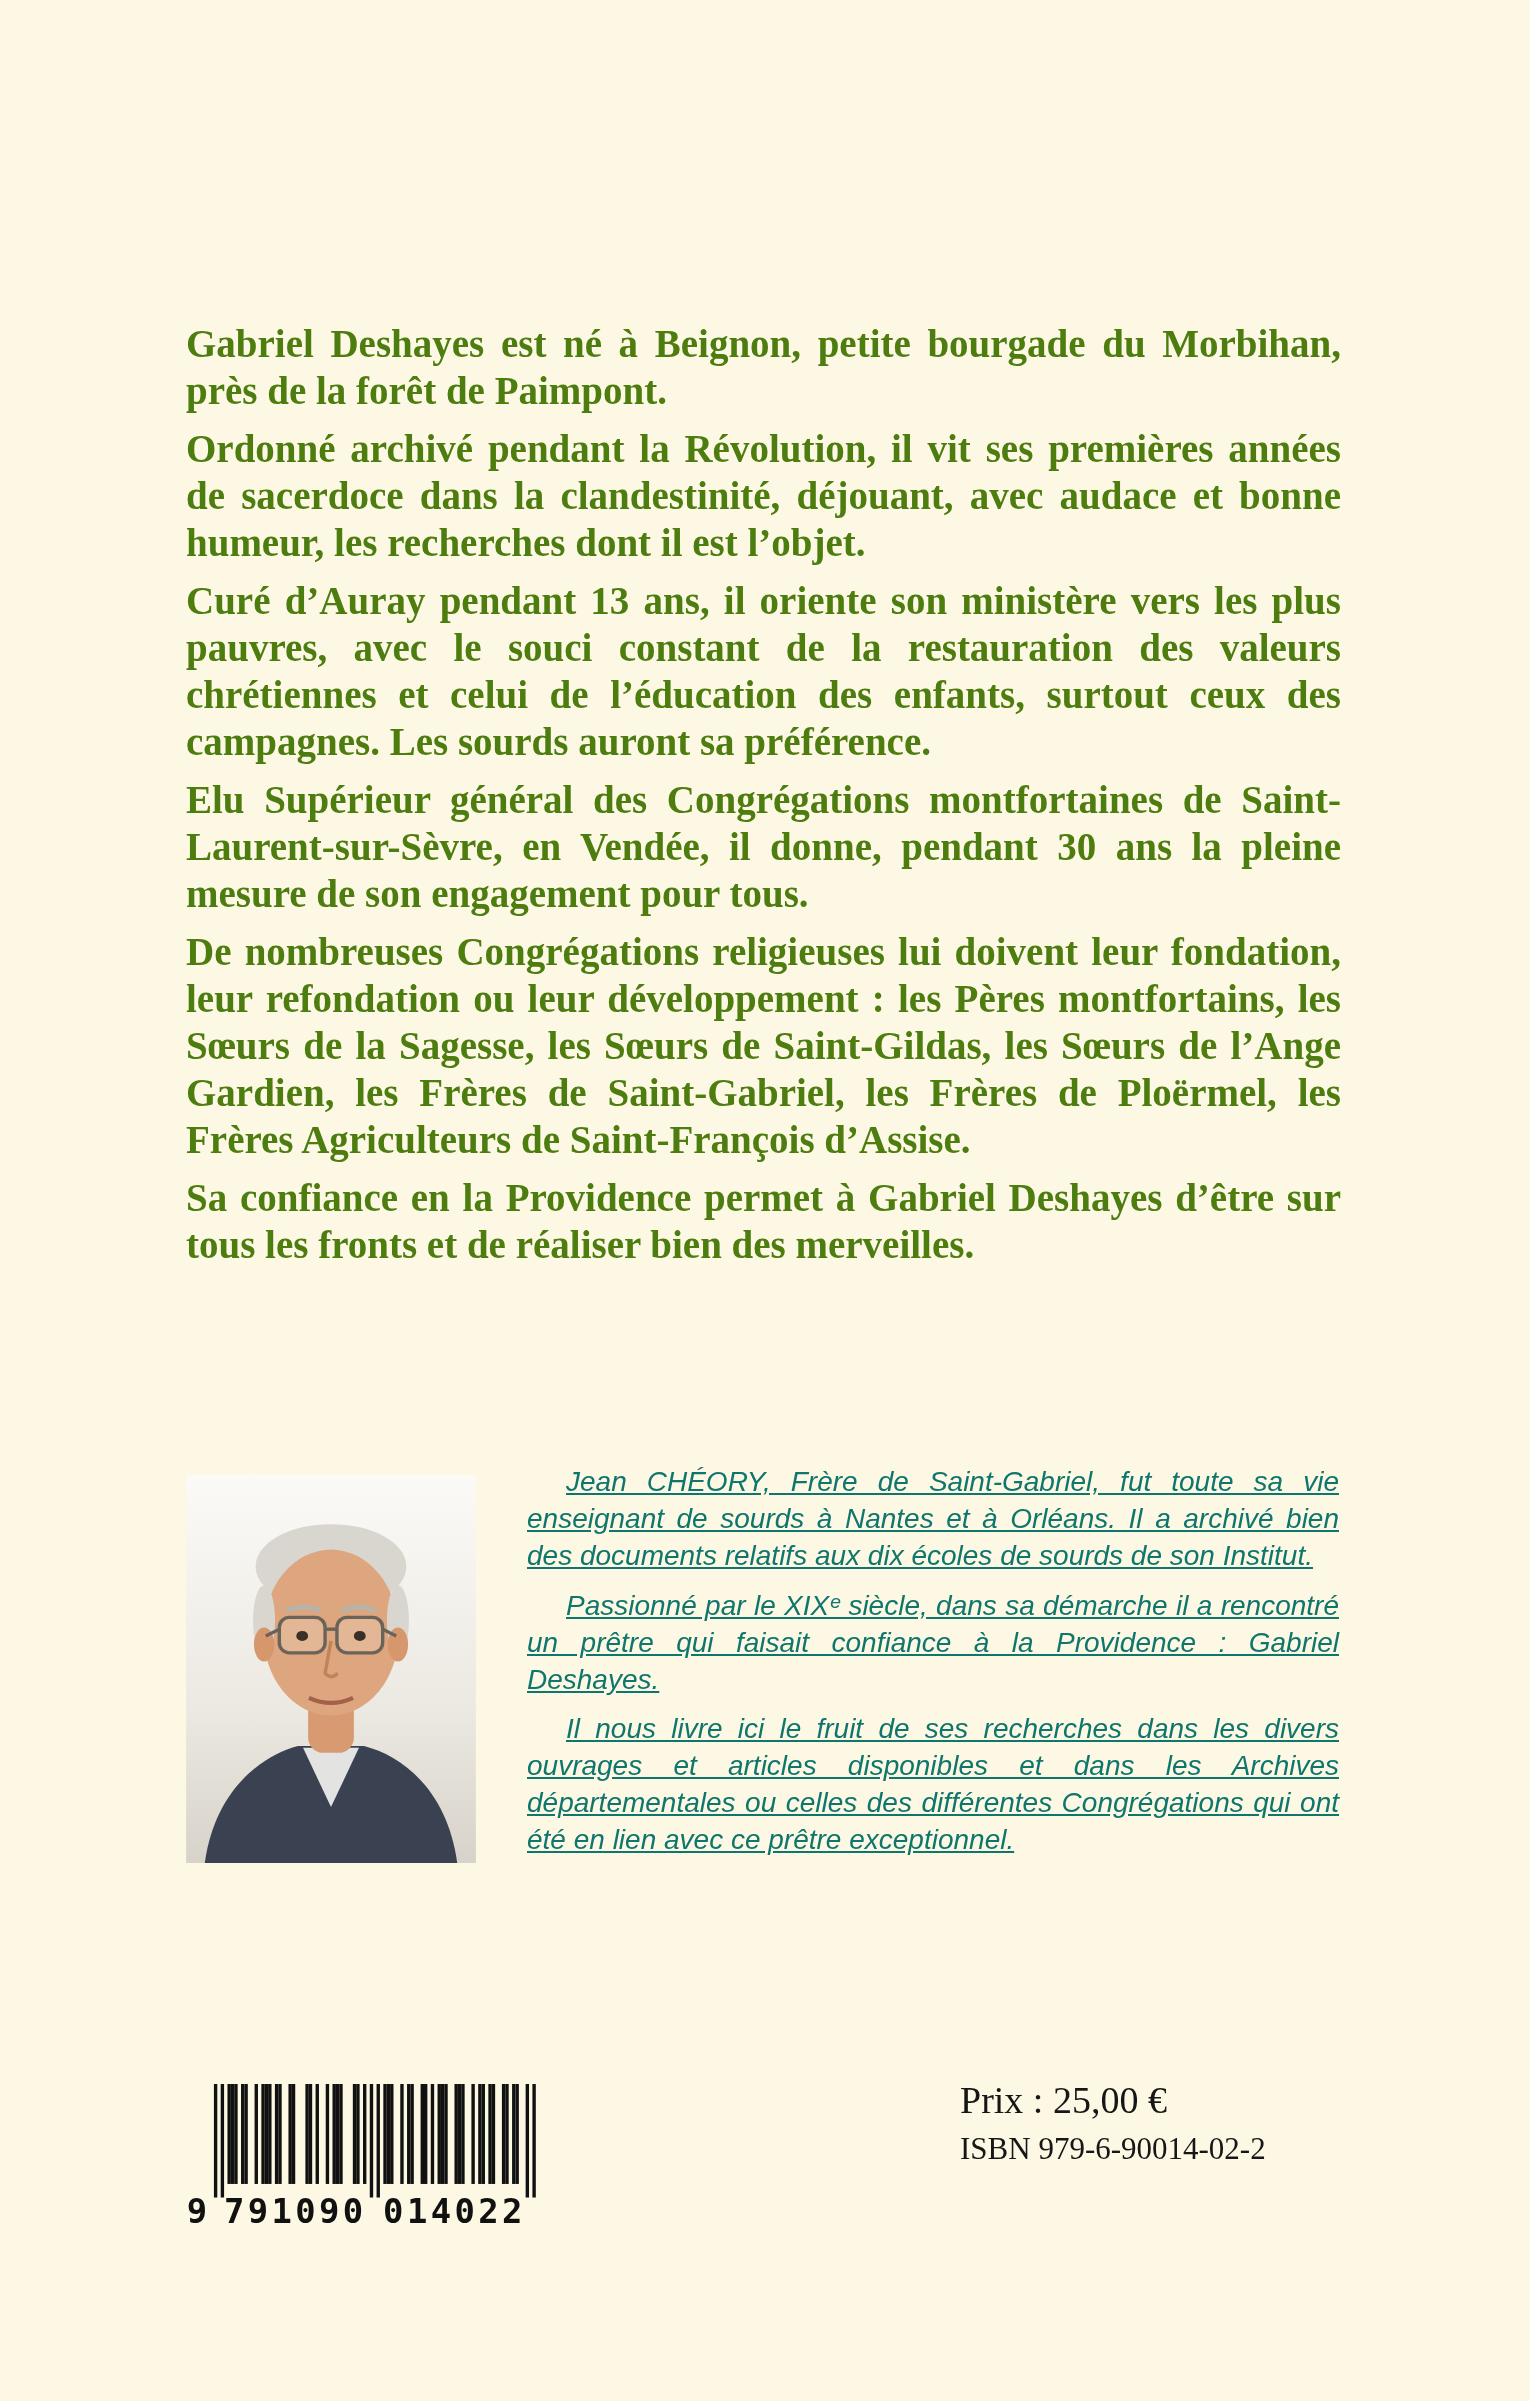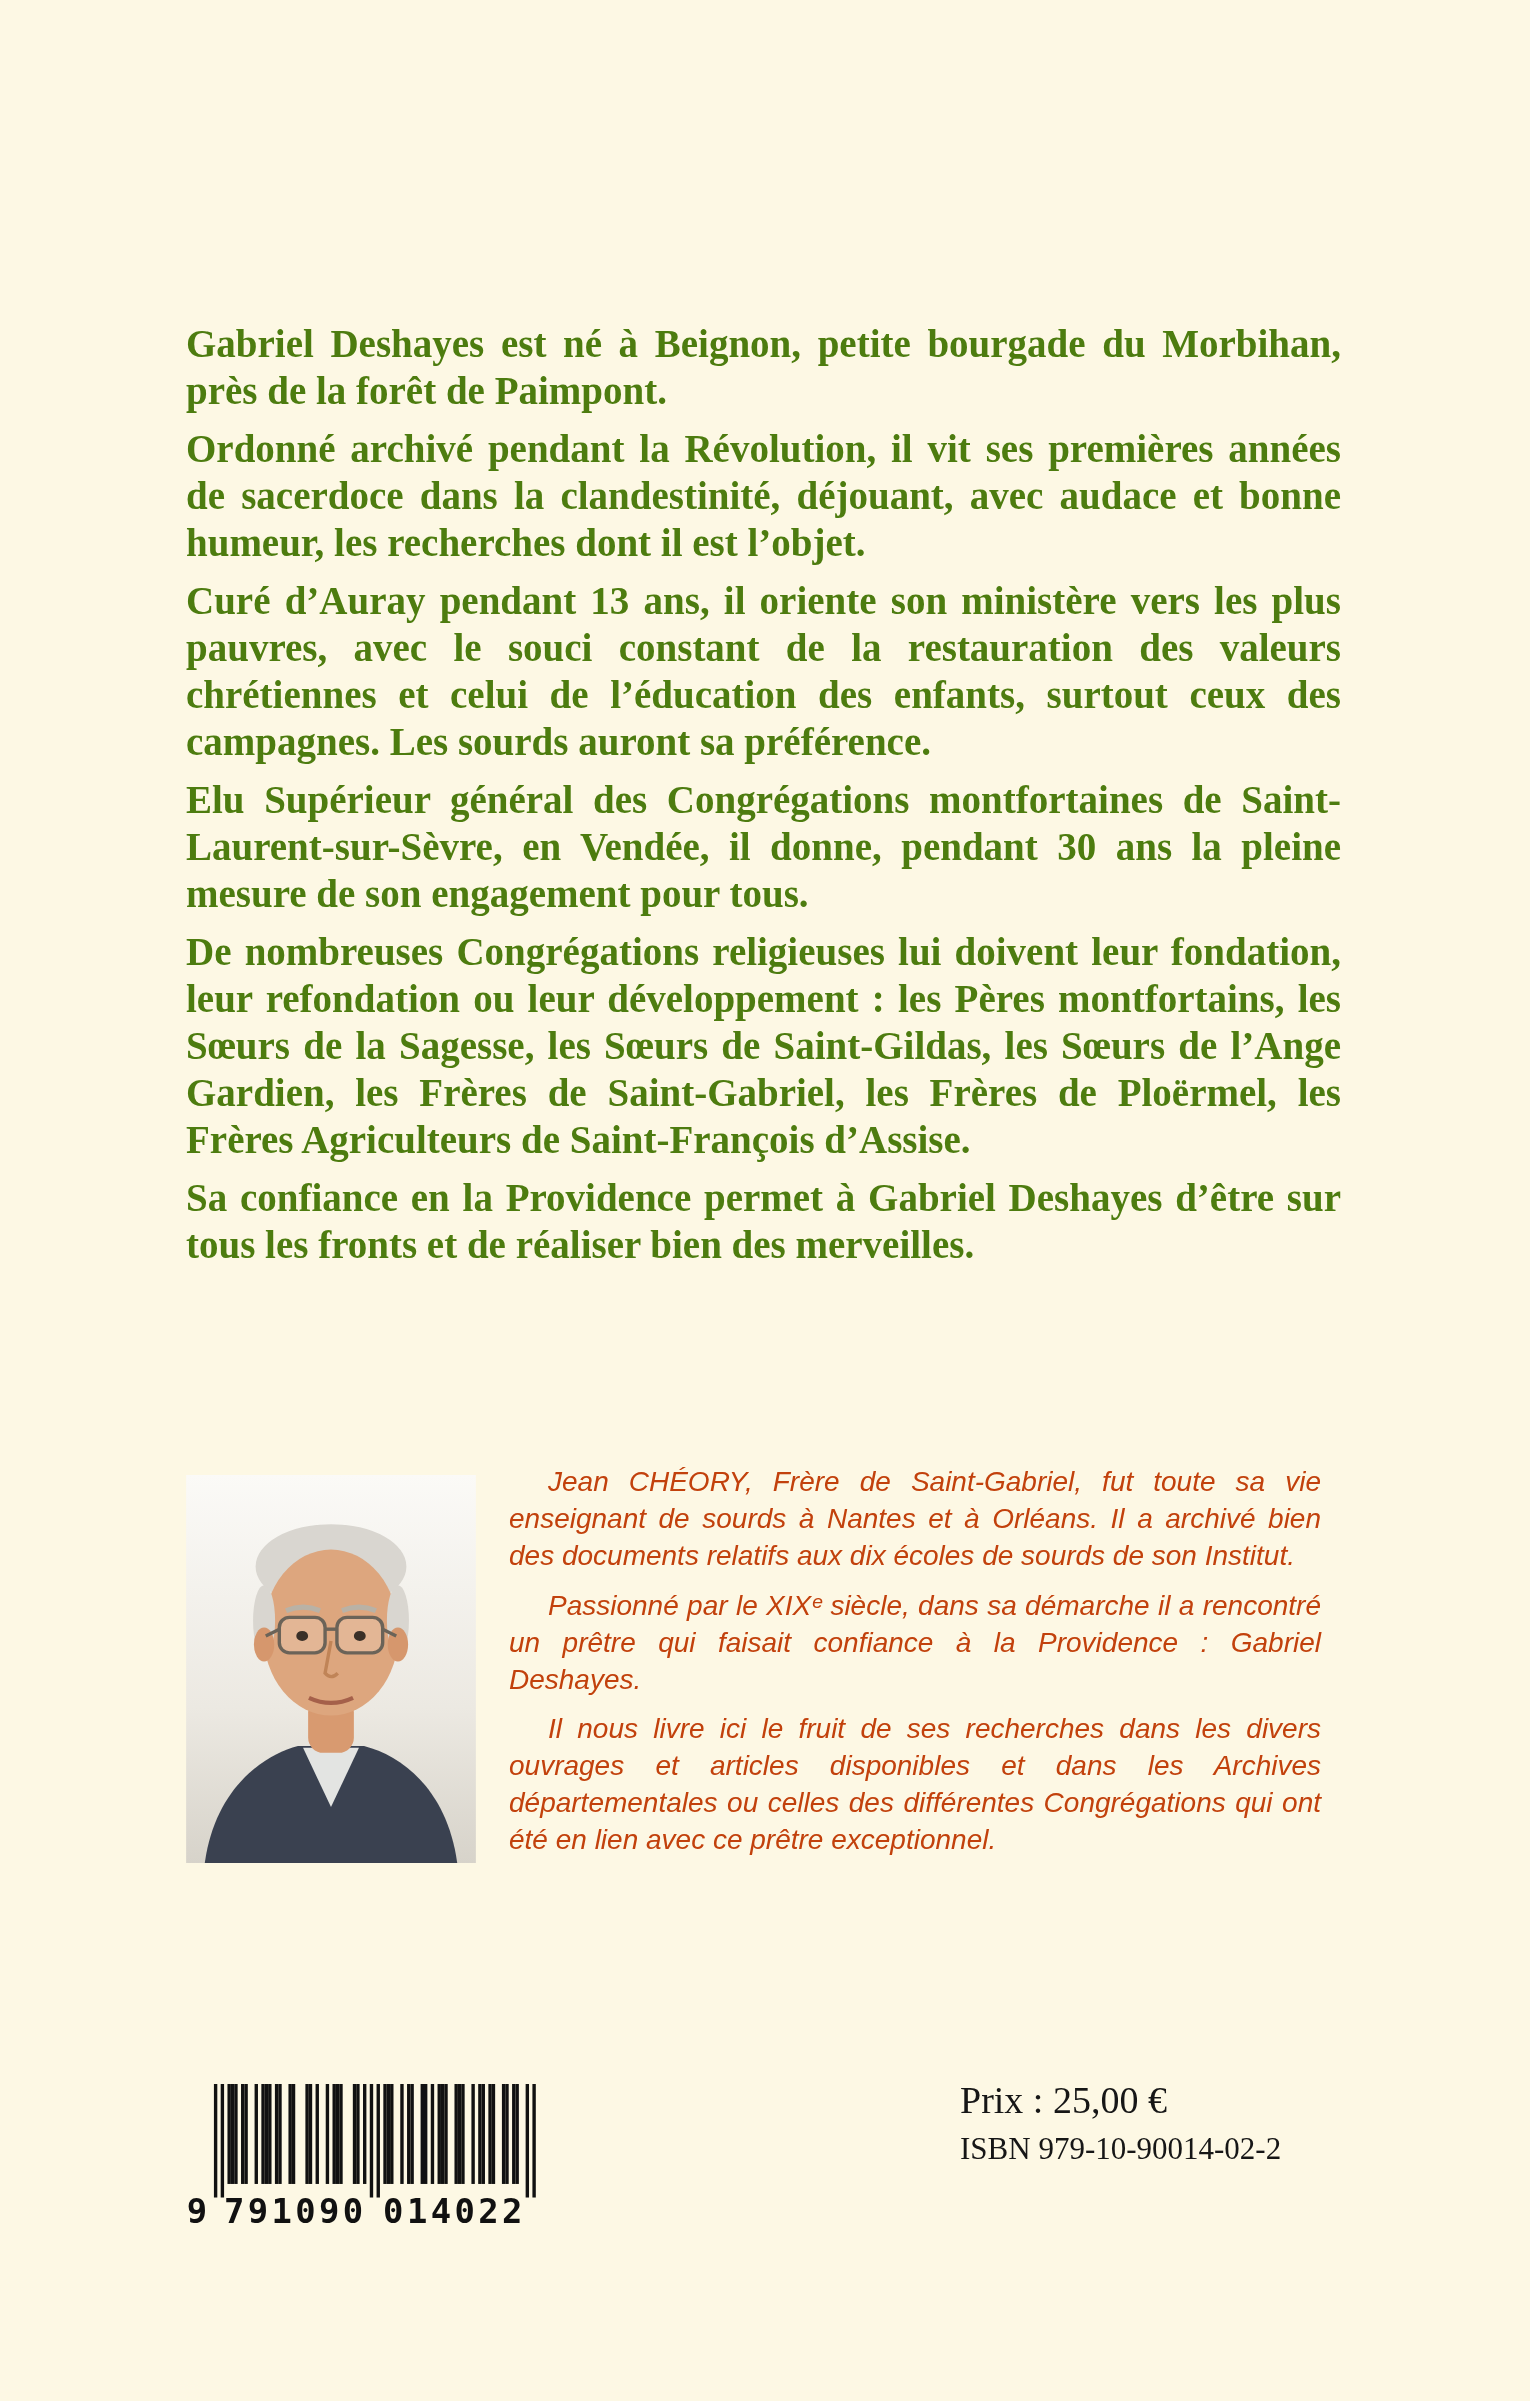--- a/index.html
+++ b/index.html
@@ -23,27 +23,28 @@
   }
   .blurb p{margin:0 0 11px 0;}
 
   
   .author-photo{
     position:absolute;left:186px;top:1475px;width:290px;height:388px;
     overflow:hidden;
   }
   .author-photo svg{display:block;}
   .bio{
-    position:absolute;left:509px;top:1463px;width:812px;
-    color:#c2410c;
+    position:absolute;left:527px;top:1463px;width:812px;
+    color:#0f766e;
     font-family:"Liberation Sans",sans-serif;
     font-style:italic;
     font-size:28px;
     line-height:37px;
     text-align:justify;
+    text-decoration:underline;
   }
   .bio p{margin:0 0 12.7px 0;text-indent:39px;}
 
   
   .barcode{position:absolute;left:185px;top:2084px;width:356px;height:144px;}
   .bc-txt{
     font-family:"DejaVu Sans Mono",monospace;
     font-weight:700;
     font-size:40px;
     fill:#111;
@@ -173,17 +174,17 @@
         <rect x="402" y="0" width="4" height="134" fill="#111"></rect>
         <rect x="410" y="0" width="4" height="134" fill="#111"></rect>
         <text class="bc-txt" x="2" y="164">9</text>
         <text class="bc-txt" x="130" y="164" text-anchor="middle" letter-spacing="4">791090</text>
         <text class="bc-txt" x="318" y="164" text-anchor="middle" letter-spacing="4">014022</text>
       </svg>
   </div>
 
   <div class="pricing">
     <div class="price">Prix : 25,00 €</div>
-    <div class="isbn">ISBN 979-10-90014-02-2</div>
+    <div class="isbn">ISBN 979-6-90014-02-2</div>
   </div>
 
 </div>
 
 
 </body></html>

